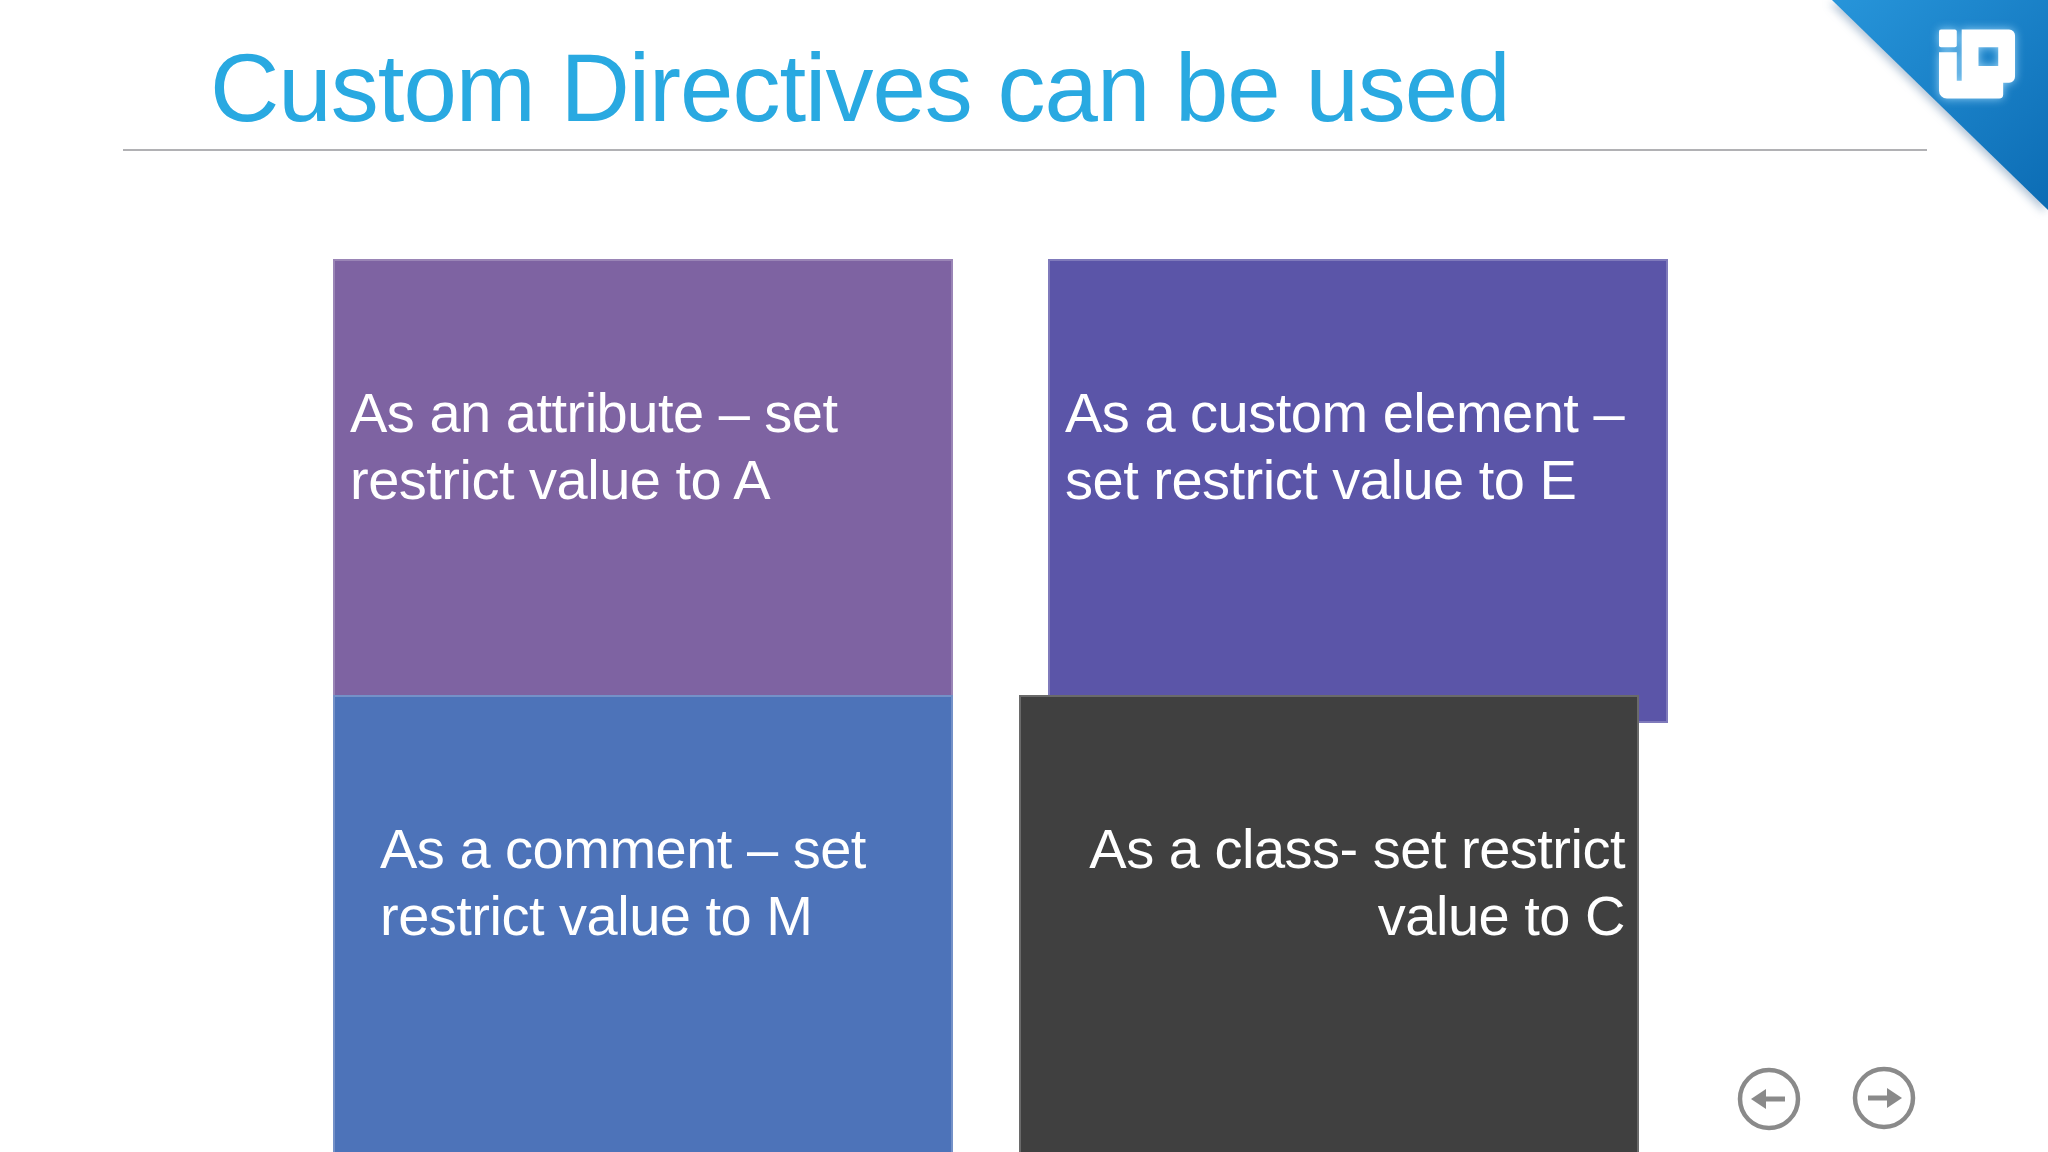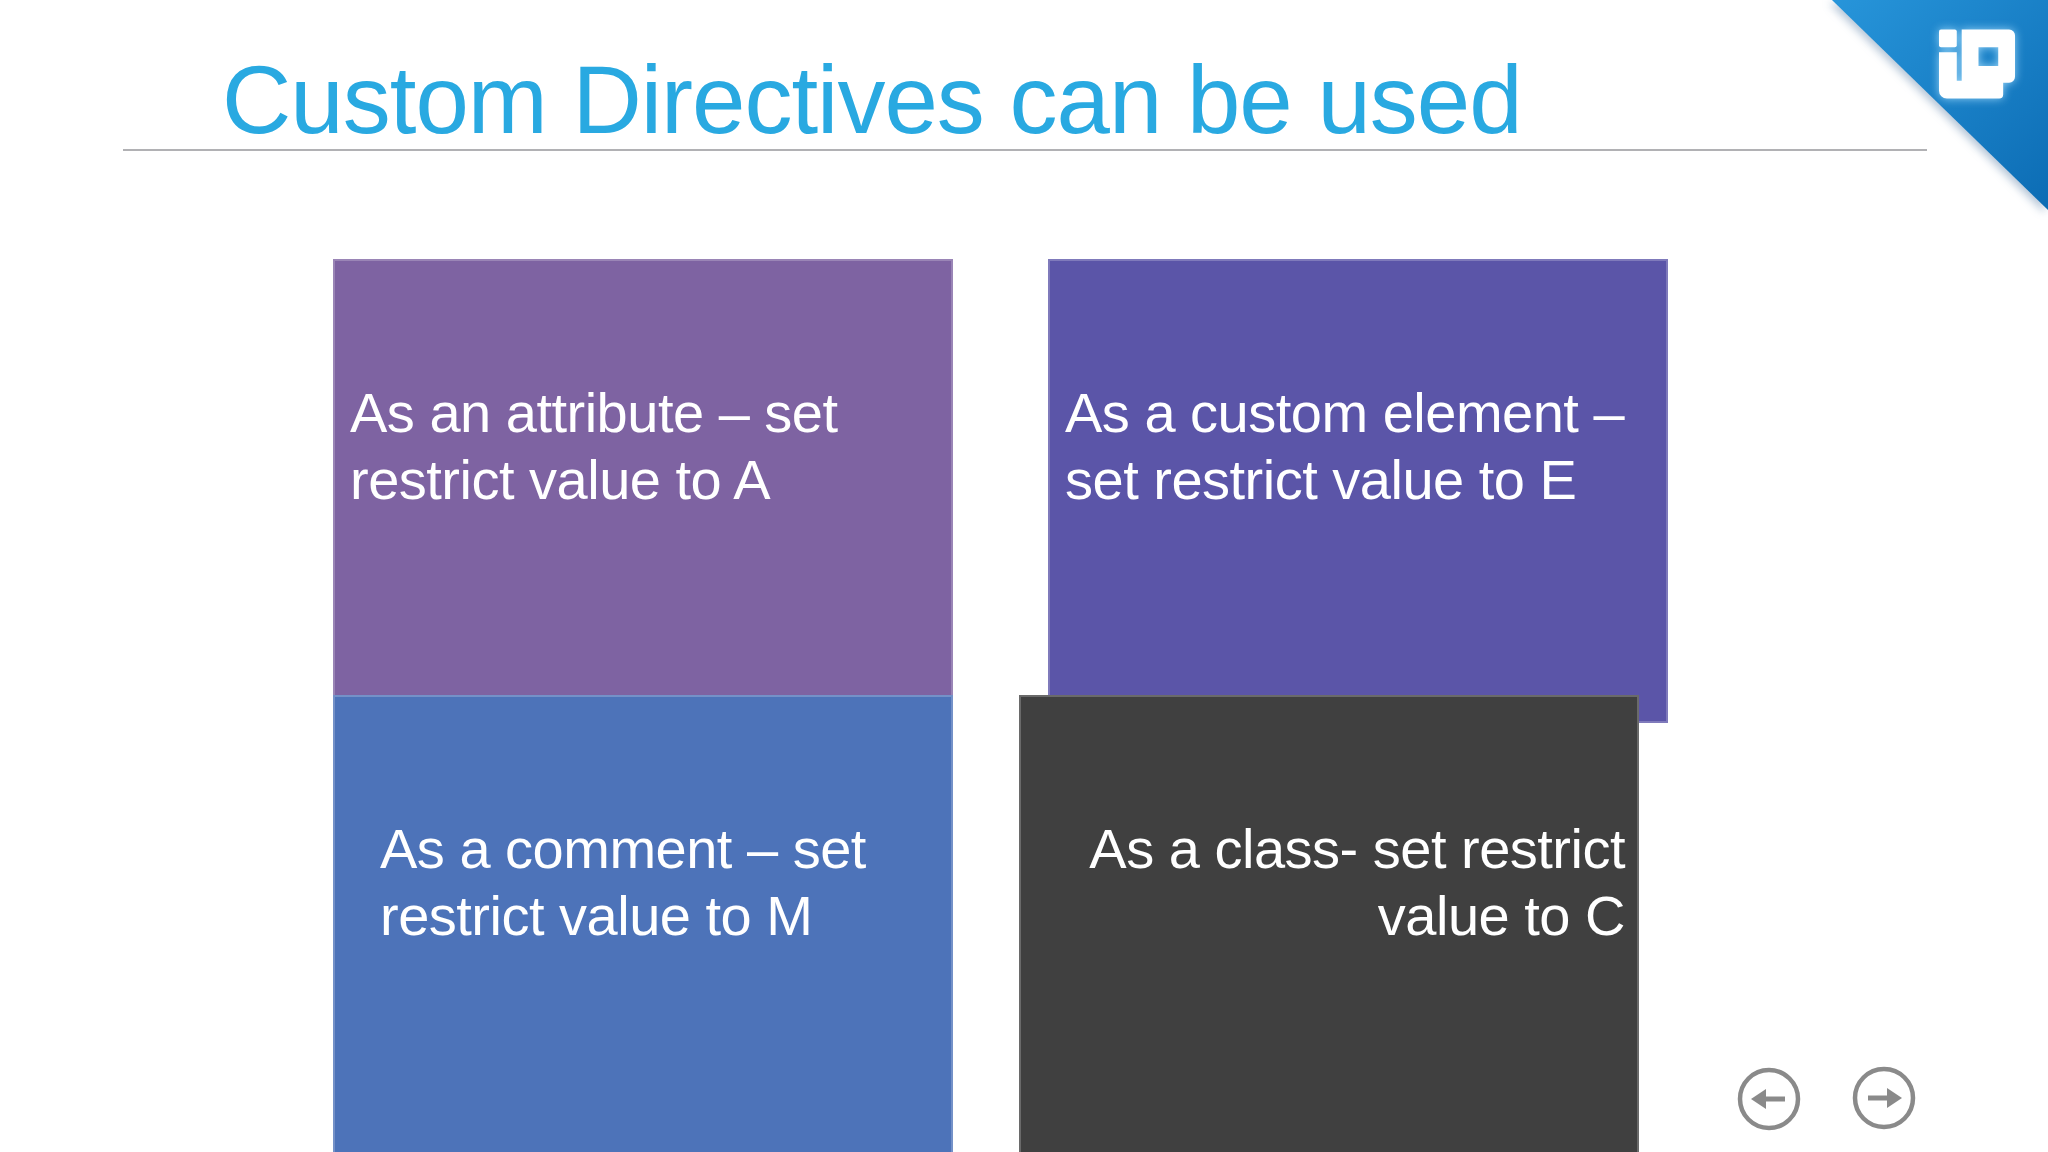--- a/index.html
+++ b/index.html
@@ -2,21 +2,21 @@
 <html><head>
 <meta charset="utf-8">
 <style>
   html,body{margin:0;padding:0;background:#ffffff;}
   body{width:2048px;height:1152px;position:relative;overflow:hidden;
        font-family:"Liberation Sans", sans-serif;}
 
   .slide{position:absolute;inset:0;background:#ffffff;}
 
   .title{
-    position:absolute;left:210px;top:40px;margin:12px;
+    position:absolute;left:210px;top:40px;margin:0;
     font-size:96px;font-weight:400;letter-spacing:-1px;line-height:1.0;
     color:#29a9e1;white-space:nowrap;
   }
   .divider{
     position:absolute;left:123px;top:149px;width:1804px;height:2px;
     background:#b1b1b4;
   }
 
   .box{
     position:absolute;width:620px;height:464px;

